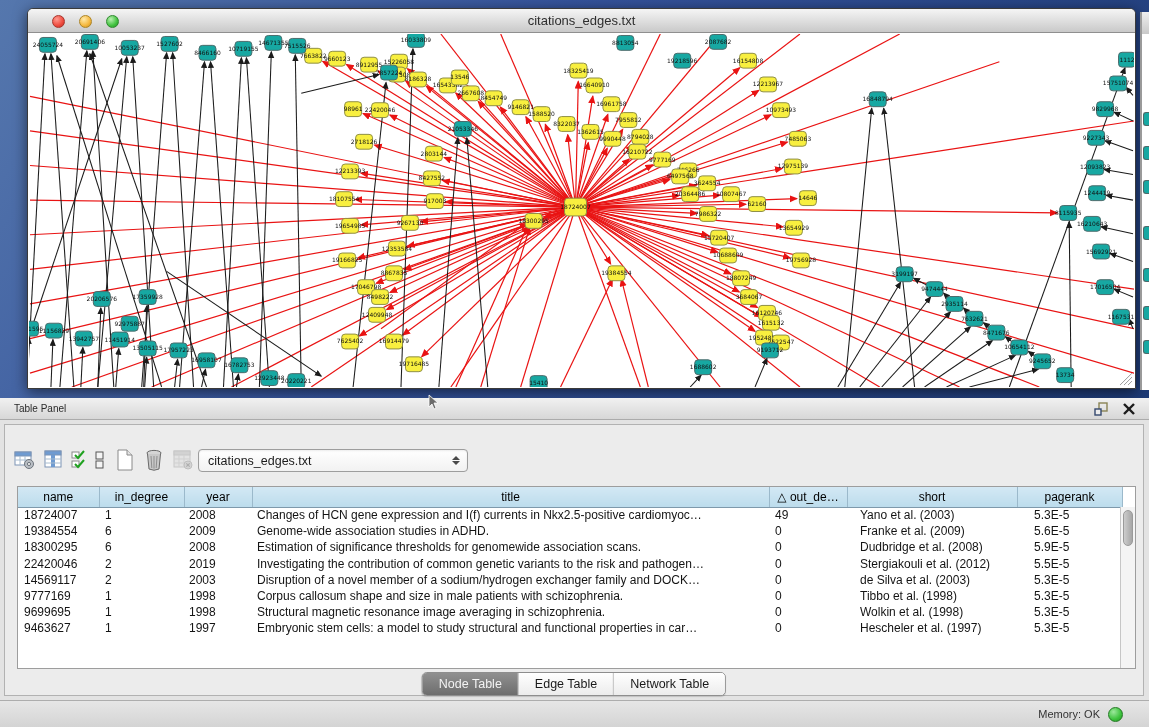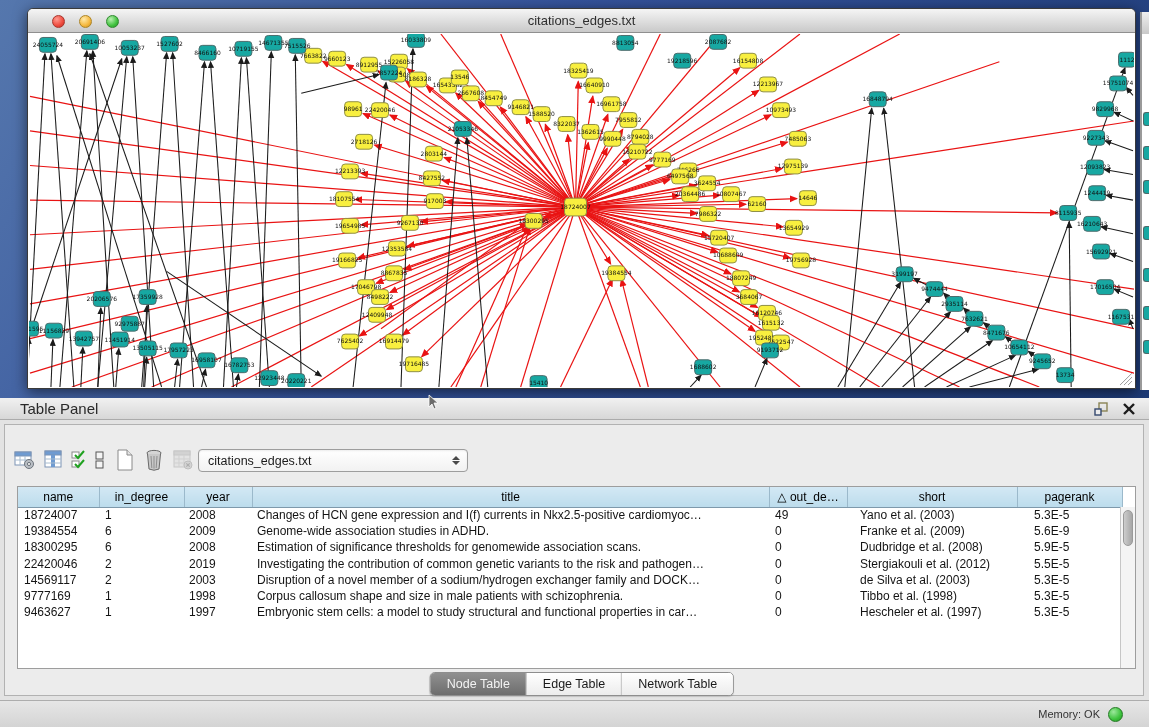--- a/index.html
+++ b/index.html
@@ -27,21 +27,21 @@
   .bg-window-sliver .bar { position:absolute; top:0; left:0; right:0; height:22px;
     background:linear-gradient(#efefef,#c9c9c9); }
   .bg-window-sliver .frag { position:absolute; left:1px; width:7px; height:14px;
     background:#17a8a2; border:1px solid #4c6b6b; border-right:none; border-radius:3px 0 0 3px; }
 
   
   .table-panel { position:absolute; left:0; top:398px; width:1149px; height:329px; background:#e3e3e3; }
   .panel-header { position:absolute; left:0; top:0; width:100%; height:22px;
     background:linear-gradient(#f1f1f1,#d7d7d7); border-bottom:1px solid #ababab;
     display:flex; align-items:center; }
-  .panel-title { font-size:15px; color:#2a2a2a; padding-left:20px; flex:1; }
+  .panel-title { font-size:10px; color:#2a2a2a; padding-left:14px; flex:1; }
   .panel-header-icons { display:flex; align-items:center; gap:12px; padding-right:12px; }
   .hicon { width:16px; height:14px; display:flex; align-items:center; justify-content:center; cursor:default; }
 
   .panel-well { position:absolute; left:4px; top:26px; width:1140px; height:272px;
     border:1px solid #b2b2b2; background:#ececec; }
 
   .toolbar { position:absolute; left:8px; top:20px; height:30px; display:flex; align-items:center; }
   .tbtn { width:24px; height:26px; display:flex; align-items:center; justify-content:center; margin-right:5px; }
   .tbtn.narrow { width:16px; }
   .fx { font-family:"Liberation Serif", serif; font-style:italic; font-size:14px; color:#222; }
@@ -62,21 +62,21 @@
     border-right:1px solid #9bb9cb; border-bottom:1px solid #7e99ab;
     font-size:12px; font-weight:normal; color:#000; text-align:center; overflow:hidden; white-space:nowrap; }
   .grid td { height:16.2px; font-size:12px; color:#141414; white-space:nowrap; overflow:hidden; }
   .vscroll { position:absolute; right:0; top:20px; bottom:0; width:15px;
     background:#f4f4f4; border-left:1px solid #c6c6c6; }
   .vscroll .thumb { position:absolute; left:2px; right:2px; top:3px; height:36px; border-radius:6px;
     background:linear-gradient(90deg,#cdcdcd,#a6a6a6); border:1px solid #9a9a9a; }
 
   .tabs { position:absolute; left:50%; top:247px; transform:translateX(-50%);
     display:flex; height:24px; border:1px solid #8e8e8e; border-radius:5px; overflow:hidden;
-    background:#fff; box-shadow:0 1px 1px rgba(0,0,0,.15);margin-left:8px; }
+    background:#fff; box-shadow:0 1px 1px rgba(0,0,0,.15); }
   .tab { padding:0 16px; line-height:22px; font-size:12.5px; color:#1a1a1a;
     background:linear-gradient(#ffffff,#ececec); border-right:1px solid #b5b5b5; cursor:default; }
   .tab:last-child { border-right:none; }
   .tab.selected { background:linear-gradient(#909090,#6d6d6d); color:#f3f3f3; }
 
   .status-bar { position:absolute; left:0; bottom:0; width:100%; height:27px;
     background:linear-gradient(#e6e6e6,#d4d4d4); border-top:1px solid #adadad;
     display:flex; align-items:center; justify-content:flex-end; gap:8px; padding-right:26px; }
   .mem-label { font-size:11px; color:#333; }
   .mem-dot { width:15px; height:15px; border-radius:50%;
@@ -656,21 +656,21 @@
               <td style="padding-left: 13px;">Yano et al. (2003)</td>
               <td style="padding-left: 17px;">5.3E-5</td>
             </tr>
             <tr>
               <td style="padding-left: 6px;">19384554</td>
               <td style="padding-left: 6px;">6</td>
               <td style="padding-left: 5px;">2009</td>
               <td style="padding-left: 5px;">Genome-wide association studies in ADHD.</td>
               <td style="padding-left: 6px;">0</td>
               <td style="padding-left: 13px;">Franke et al. (2009)</td>
-              <td style="padding-left: 17px;">5.6E-9</td>
+              <td style="padding-left: 17px;">5.6E-5</td>
             </tr>
             <tr>
               <td style="padding-left: 6px;">18300295</td>
               <td style="padding-left: 6px;">6</td>
               <td style="padding-left: 5px;">2008</td>
               <td style="padding-left: 5px;">Estimation of significance thresholds for genomewide association scans.</td>
               <td style="padding-left: 6px;">0</td>
               <td style="padding-left: 13px;">Dudbridge et al. (2008)</td>
               <td style="padding-left: 17px;">5.9E-5</td>
             </tr>
@@ -695,20 +695,29 @@
             <tr>
               <td style="padding-left: 6px;">9777169</td>
               <td style="padding-left: 6px;">1</td>
               <td style="padding-left: 5px;">1998</td>
               <td style="padding-left: 5px;">Corpus callosum shape and size in male patients with schizophrenia.</td>
               <td style="padding-left: 6px;">0</td>
               <td style="padding-left: 13px;">Tibbo et al. (1998)</td>
               <td style="padding-left: 17px;">5.3E-5</td>
             </tr>
             <tr>
+              <td style="padding-left: 6px;">9699695</td>
+              <td style="padding-left: 6px;">1</td>
+              <td style="padding-left: 5px;">1998</td>
+              <td style="padding-left: 5px;">Structural magnetic resonance image averaging in schizophrenia.</td>
+              <td style="padding-left: 6px;">0</td>
+              <td style="padding-left: 13px;">Wolkin et al. (1998)</td>
+              <td style="padding-left: 17px;">5.3E-5</td>
+            </tr>
+            <tr>
               <td style="padding-left: 6px;">9463627</td>
               <td style="padding-left: 6px;">1</td>
               <td style="padding-left: 5px;">1997</td>
               <td style="padding-left: 5px;">Embryonic stem cells: a model to study structural and functional properties in car…</td>
               <td style="padding-left: 6px;">0</td>
               <td style="padding-left: 13px;">Hescheler et al. (1997)</td>
               <td style="padding-left: 17px;">5.3E-5</td>
             </tr>
           </tbody>
       </table>

